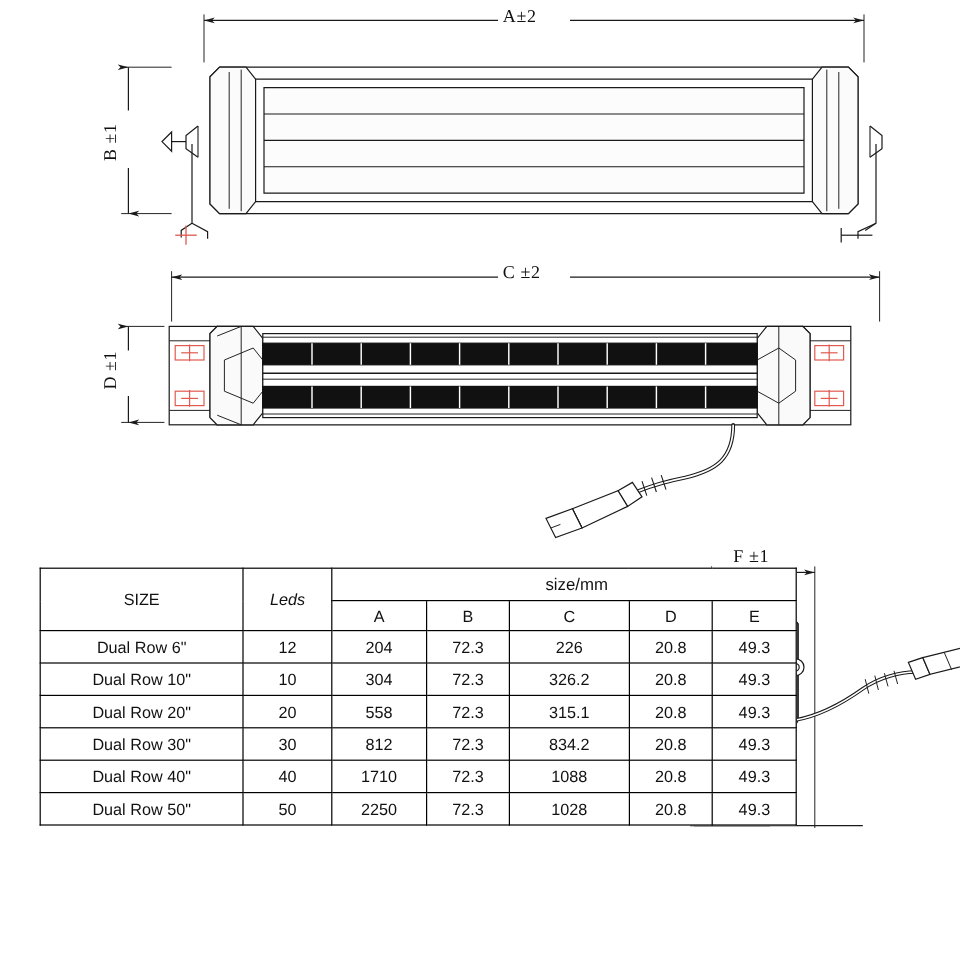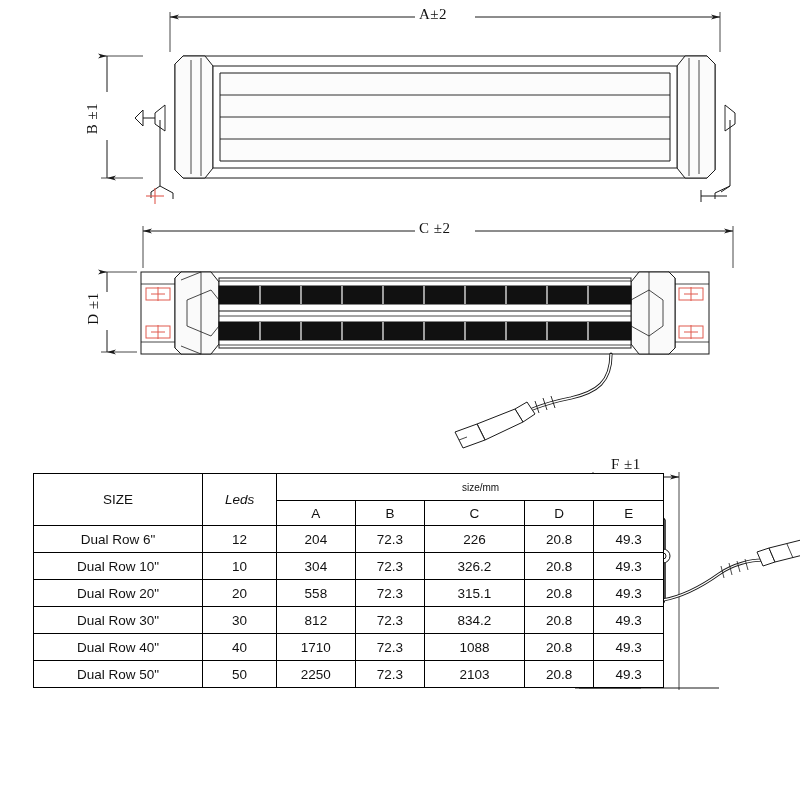--- a/index.html
+++ b/index.html
@@ -54,21 +54,21 @@
     padding: 3px 2px;
     font-weight: normal;
     color: #111;
     height: 20px;
   }
   .spec-table th.size-head { width: 148px; }
   .spec-table th.leds-head { width: 62px; font-style: italic; }
   .spec-table td.size-cell { width: 148px; }
   .spec-table td.leds-cell { width: 62px; }
   .spec-table .sub th { height: 18px; }
-  .spec-table .mm-head { font-size: 10px; padding-left: 23px; }
+  .spec-table .mm-head { font-size: 14px; padding-left: 23px; }
   .col-a { width: 66px; }
   .col-b { width: 58px; }
   .col-c { width: 85px; }
   .col-d { width: 58px; }
   .col-e { width: 58px; }
 </style>
 </head>
 <body>
 
 <div class="stage">
@@ -360,20 +360,20 @@
         <td>72.3</td>
         <td>1088</td>
         <td>20.8</td>
         <td>49.3</td>
       </tr>
       <tr>
         <td class="size-cell">Dual Row 50"</td>
         <td class="leds-cell">50</td>
         <td>2250</td>
         <td>72.3</td>
-        <td>2103</td>
+        <td>1028</td>
         <td>20.8</td>
         <td>49.3</td>
       </tr>
     </tbody>
   </table>
 
 </div>
 
 </body></html>

